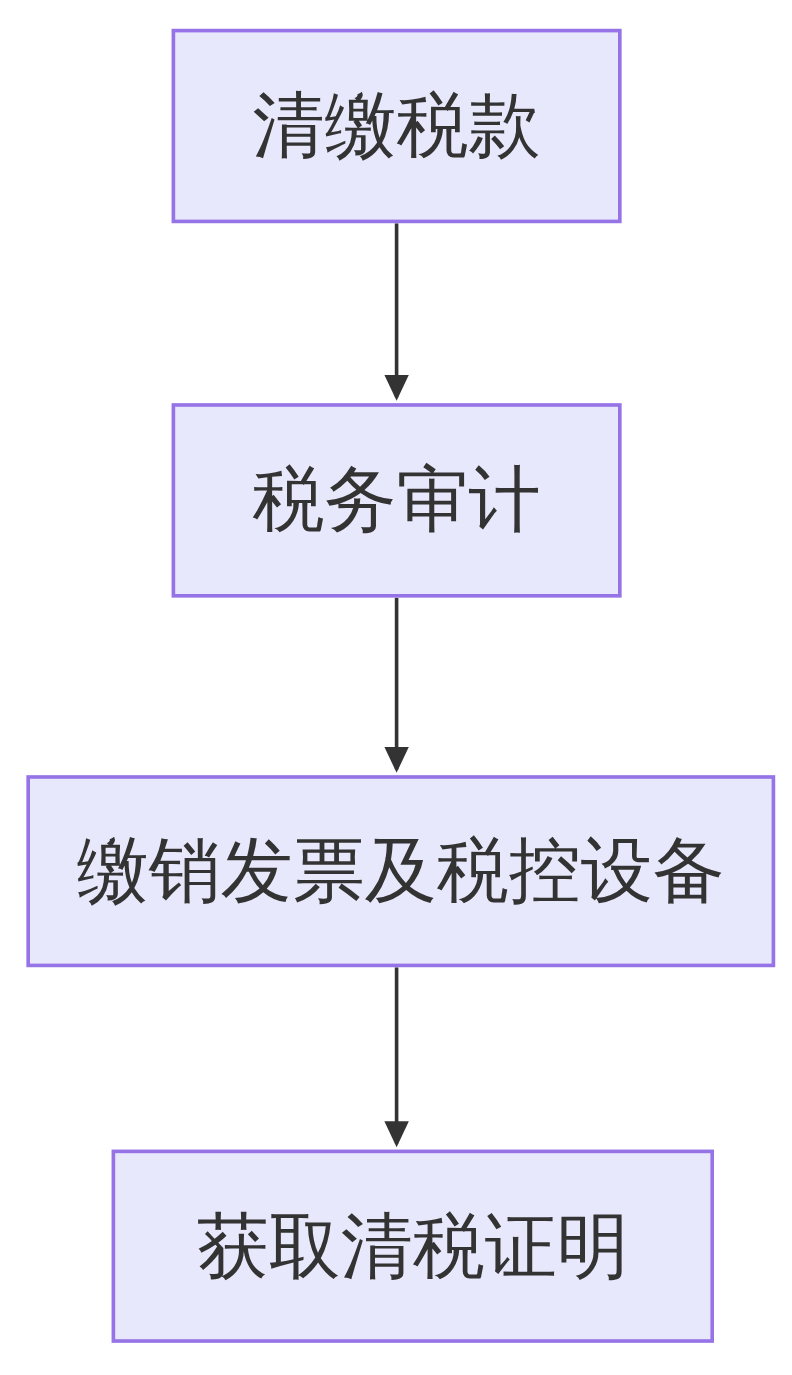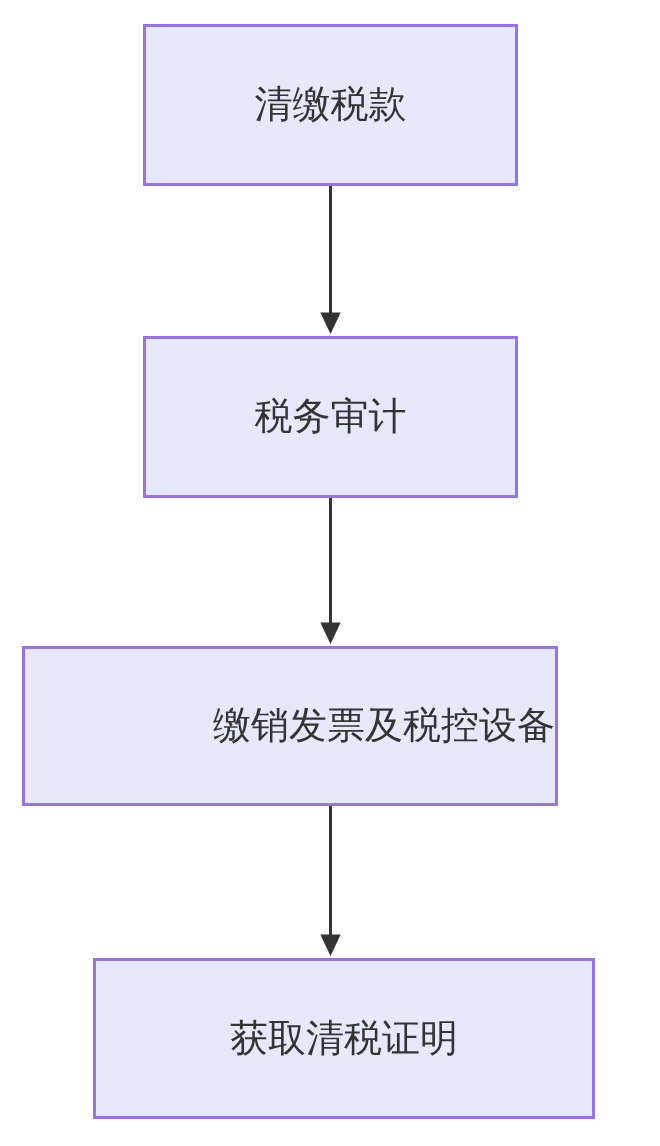--- a/index.html
+++ b/index.html
@@ -31,30 +31,30 @@
     background: #e8e8fc;
     border: 3px solid #9673e6;
     border-radius: 0;
     display: flex;
     align-items: center;
     justify-content: center;
     text-align: center;
   }
   .node-label {
     color: #333333;
-    font-size: 38px;
+    font-size: 60px;
     line-height: 1.1;
     letter-spacing: 0px;
     white-space: nowrap;
     font-weight: 400;
   }
   
   #node-1 { left: 143px; top: 24px;  width: 375px; height: 162px; }
   #node-2 { left: 143px; top: 336px; width: 375px; height: 162px; }
-  #node-3 { left: 22px;  top: 646px; width: 536px; height: 160px; justify-content: flex-end; }
+  #node-3 { left: 22px;  top: 646px; width: 624px; height: 160px; }
   #node-4 { left: 93px;  top: 958px; width: 502px; height: 161px; }
 </style>
 </head>
 <body>
 
 <div id="flowchart-canvas">
 
   <svg class="edge-layer" viewBox="0 0 660 1146" width="660" height="1146" xmlns="http://www.w3.org/2000/svg">
     <defs>
       <marker id="arrowhead" markerWidth="8" markerHeight="8" refX="6.2" refY="4" orient="auto" markerUnits="strokeWidth">

